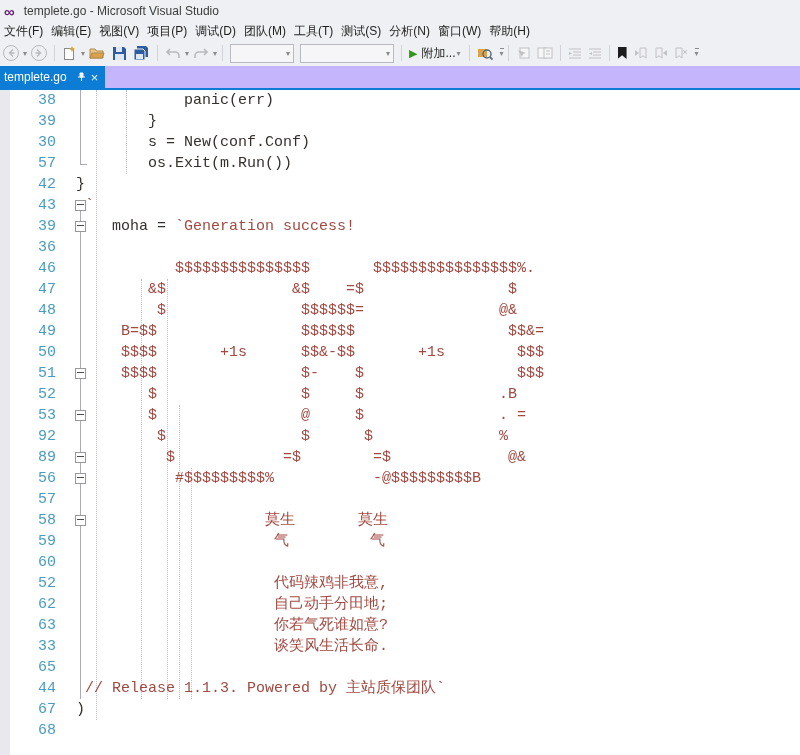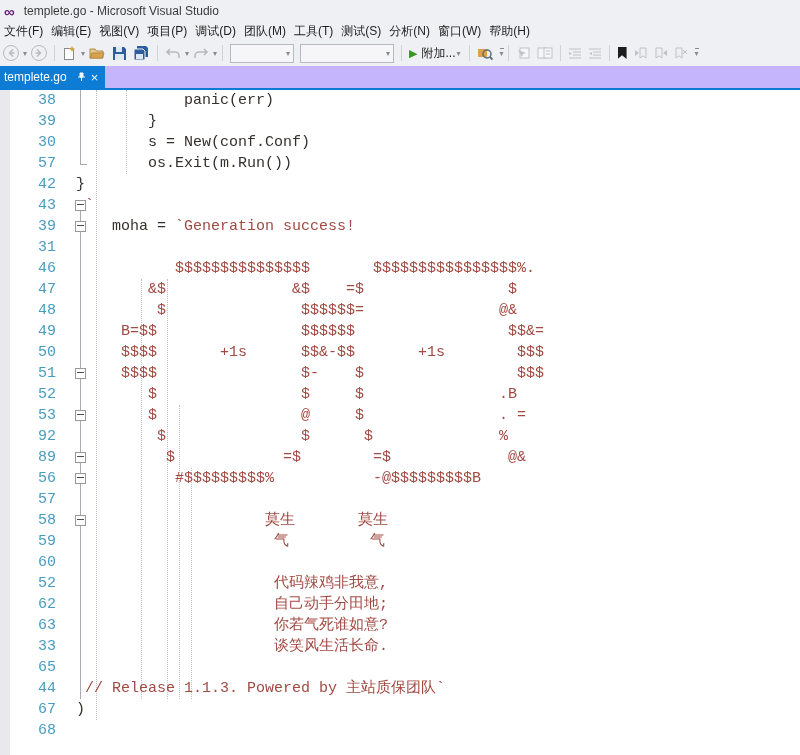--- a/index.html
+++ b/index.html
@@ -247,21 +247,21 @@
         <div class="ofoot" style="top: 74px;"></div>
       </div>
     <div class="nums" id="nums">
         <div class="numrow">38</div>
         <div class="numrow">39</div>
         <div class="numrow">30</div>
         <div class="numrow">57</div>
         <div class="numrow">42</div>
         <div class="numrow">43</div>
         <div class="numrow">39</div>
-        <div class="numrow">31</div>
+        <div class="numrow">36</div>
         <div class="numrow">46</div>
         <div class="numrow">47</div>
         <div class="numrow">48</div>
         <div class="numrow">49</div>
         <div class="numrow">50</div>
         <div class="numrow">51</div>
         <div class="numrow">52</div>
         <div class="numrow">53</div>
         <div class="numrow">92</div>
         <div class="numrow">89</div>

